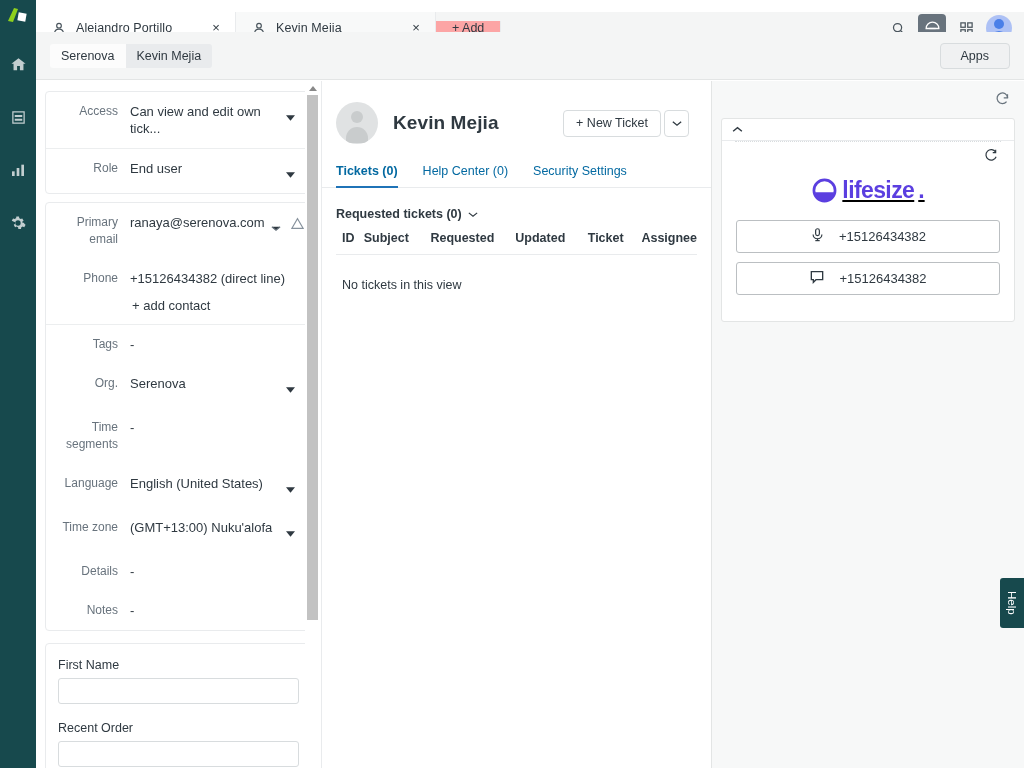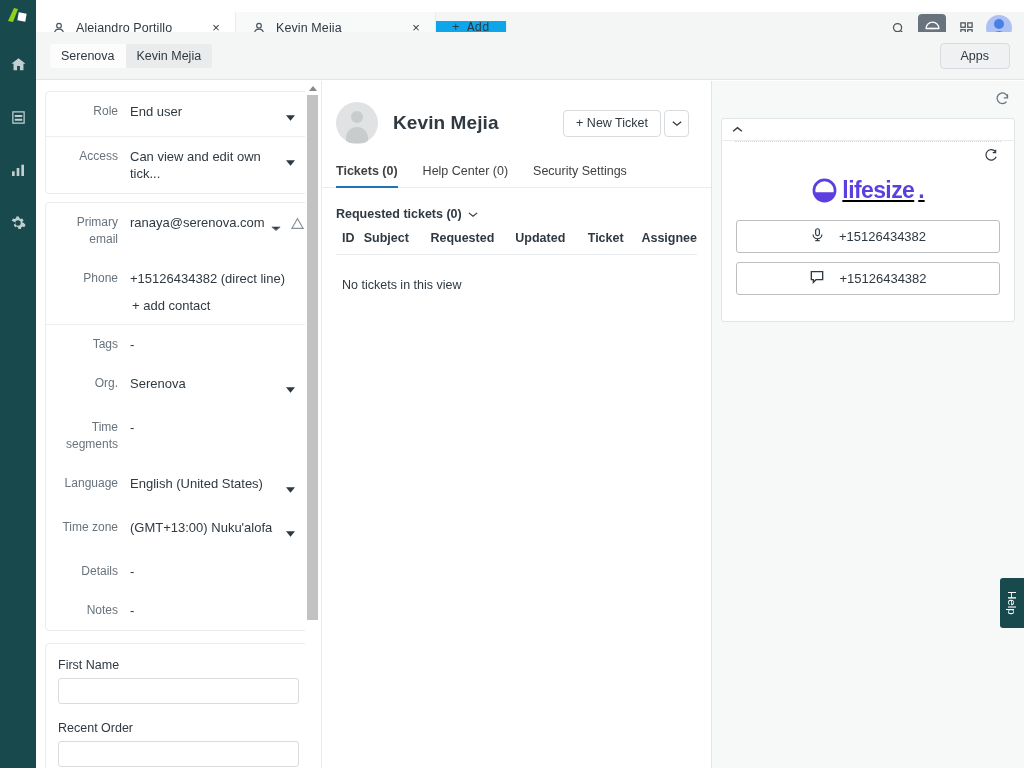--- a/index.html
+++ b/index.html
@@ -37,23 +37,22 @@
     position: relative;
   }
   .tab.white { background: #ffffff; }
   .tab.grey  { background: #f8f9f9; }
   .tab-icon { width: 14px; height: 14px; flex: 0 0 14px; }
   .tab-icon svg { stroke: #49545c; fill: none; }
   .tab-label { flex: 1 1 auto; white-space: nowrap; overflow: hidden; text-overflow: ellipsis; letter-spacing: .1px;}
   .tab-close { width: 14px; height: 14px; font-size: 13px; line-height: 13px; color: #2f3941; text-align: center; cursor: pointer; }
   .tab-add {
     display: flex; align-items: center; gap: 5px; padding: 0 16px;
-    background: #0ea5e9; font-size: 12.5px; color: #2f3941; cursor: pointer;
+    background: #fca5a5; font-size: 12.5px; color: #2f3941; cursor: pointer;
     border-right: 1px solid #e9ebed;
-    font-family: Liberation Mono, monospace;
   }
   .tabbar-spacer { flex: 1 1 auto; background: #f4f5f5; }
   .tabbar-right { display: flex; align-items: center; gap: 6px; padding-right: 12px; background: #f4f5f5; }
   .tb-icon { width: 28px; height: 28px; border-radius: 4px; display: flex; align-items: center; justify-content: center; cursor: pointer; }
   .tb-icon.active { background: #68737d; }
   .tb-icon.active svg { stroke: #ffffff; fill: none; }
   .tb-icon svg { stroke: #49545c; fill: none; }
   .avatar-top { width: 26px; height: 26px; border-radius: 50%; background: #adc1f5; overflow: hidden; position: relative; cursor: pointer; }
   .avatar-top::before { content:""; position:absolute; left:8px; top:4px; width:10px; height:10px; border-radius:50%; background:#4a7fe8; }
   .avatar-top::after  { content:""; position:absolute; left:4px; top:16px; width:18px; height:13px; border-radius:9px 9px 0 0; background:#4a7fe8; }
@@ -126,21 +125,21 @@
   .user-name { font-size: 19px; font-weight: bold; color: #2f3941; margin-left: 15px; flex: 1 1 auto; letter-spacing: .1px; }
   .nt-group { display: flex; gap: 3px; }
   .nt-btn {
     height: 27px; padding: 0 12px; border: 1px solid #d8dcde; border-radius: 4px;
     background: #fff; font-size: 12.5px; color: #2f3941; cursor: pointer;
     display: flex; align-items: center;
   }
   .nt-caret { width: 25px; height: 27px; border: 1px solid #d8dcde; border-radius: 4px; background: #fff; display: flex; align-items: center; justify-content: center; cursor: pointer; }
 
   .tabs-row { display: flex; gap: 0; padding: 0 0 0 14px; margin-top: 20px; border-bottom: 1px solid #e9ebed; }
-  .ptab { font-size: 12.5px; color: #404040; padding: 0 14px 9px 0; margin-right: 11px; cursor: pointer; position: relative; }
+  .ptab { font-size: 12.5px; color: #0369a1; padding: 0 14px 9px 0; margin-right: 11px; cursor: pointer; position: relative; }
   .ptab.active { font-weight: bold; }
   .ptab.active::after { content:""; position:absolute; left:0; right:14px; bottom:-1px; height:2px; background:#1f73b7; }
 
   .req-title { font-size: 12.5px; font-weight: bold; color: #2f3941; padding: 19px 0 0 14px; display: flex; align-items: center; gap: 6px; cursor: pointer; }
   table.tix { width: calc(100% - 28px); margin: 10px 14px 8px 14px; border-collapse: collapse; }
   table.tix th {
     font-size: 12.5px; font-weight: bold; color: #2f3941; text-align: left;
     padding: 0 0 9px 0; border-bottom: 1px solid #e9ebed; white-space: nowrap;
   }
   .empty-msg { font-size: 12.5px; color: #2f3941; padding: 15px 0 0 20px; }
@@ -279,29 +278,29 @@
       <span>Apps</span>
     </div>
   </div>
 
   <div class="colwrap">
 
     <div class="userpane">
 
       <div class="card top">
         <div class="frow">
-          <div class="flabel">Role</div>
-          <div class="fval">End user</div>
+          <div class="flabel">Access</div>
+          <div class="fval">Can view and edit own tick...</div>
           <div class="fcaret"><svg width="9" height="6" viewBox="0 0 10 6">
                 <path d="M0 0h10L5 6z"></path>
               </svg></div>
         </div>
         <div class="frow">
-          <div class="flabel">Access</div>
-          <div class="fval">Can view and edit own tick...</div>
+          <div class="flabel">Role</div>
+          <div class="fval">End user</div>
           <div class="fcaret"><svg width="9" height="6" viewBox="0 0 10 6">
                 <path d="M0 0h10L5 6z"></path>
               </svg></div>
         </div>
       </div>
 
       <div class="card">
         <div class="frow nb">
           <div class="flabel">Primary email</div>
           <div class="fval">ranaya@serenova.com</div>

